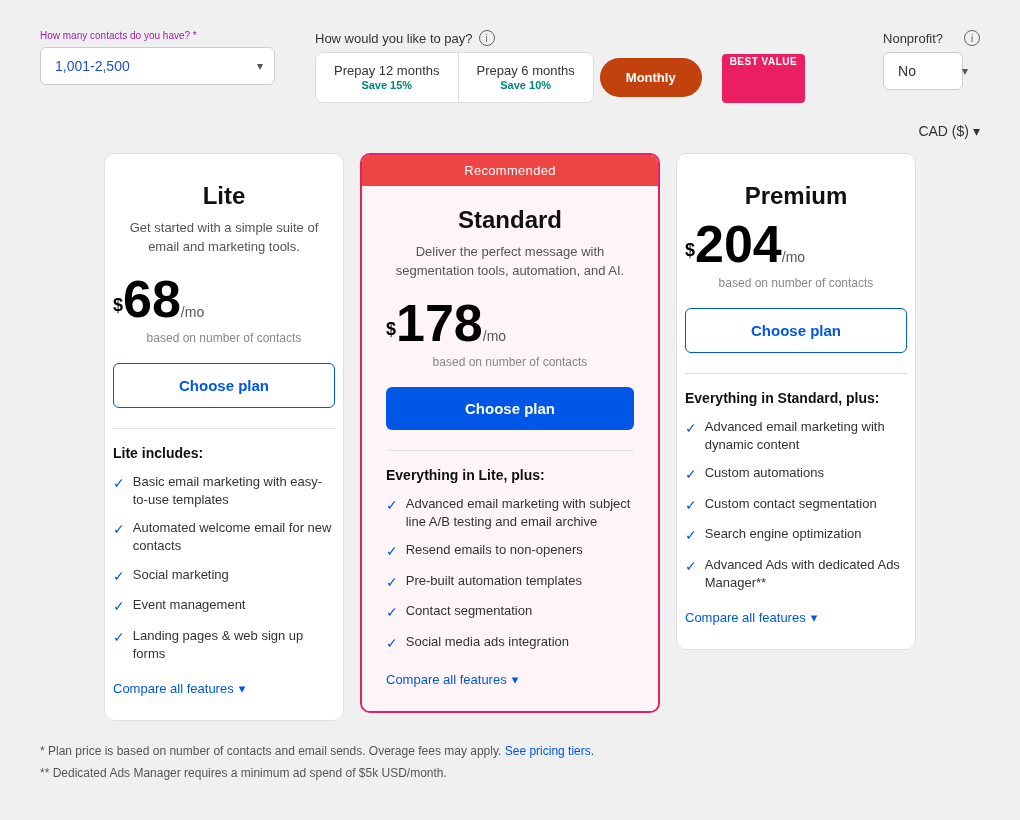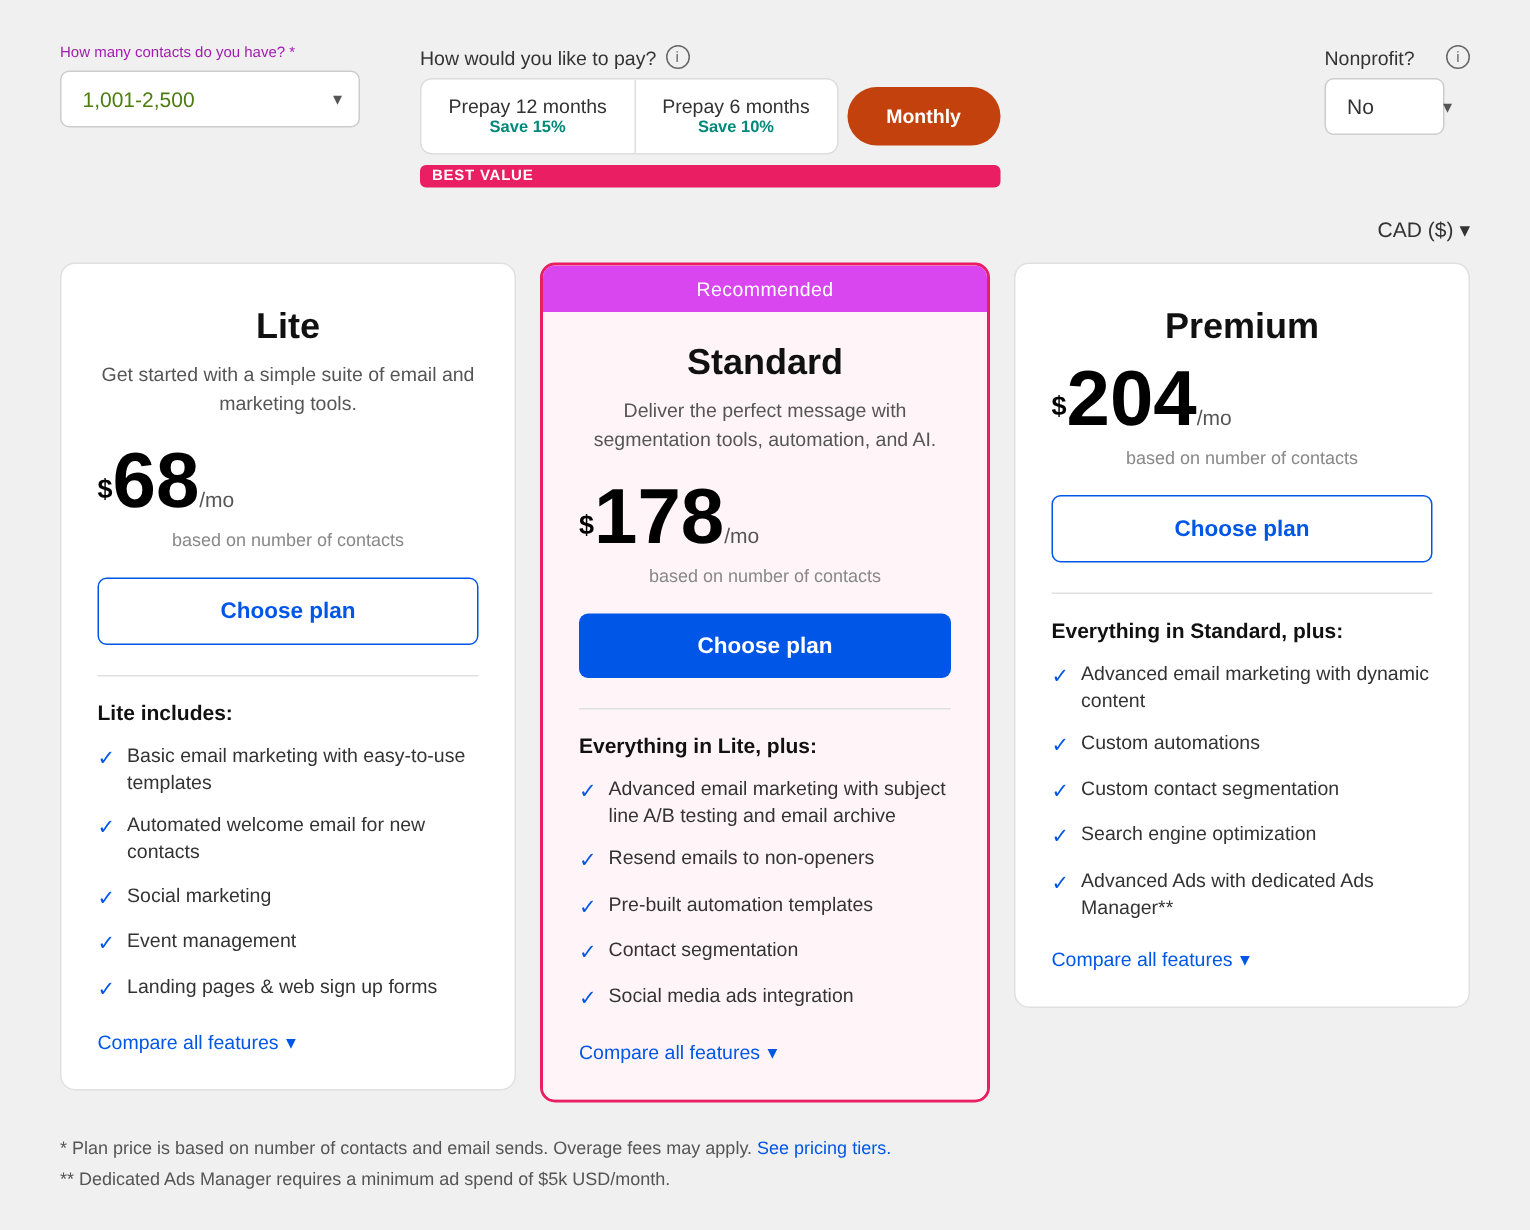--- a/index.html
+++ b/index.html
@@ -34,22 +34,22 @@
     .contact-select-wrap {
       position: relative;
     }
     .contact-select {
       appearance: none;
       background: #fff;
       border: 1px solid #ccc;
       border-radius: 6px;
       padding: 10px 36px 10px 14px;
       font-size: 14px;
-      color: #4d7c0f;
-      width: 200px;
+      color: #1d4ed8;
+      width: 235px;
       cursor: pointer;
     }
     .select-chevron {
       position: absolute;
       right: 12px;
       top: 50%;
       transform: translateY(-50%);
       pointer-events: none;
       color: #555;
       font-size: 12px;
@@ -136,34 +136,34 @@
       display: flex;
       gap: 16px;
       align-items: flex-start;
       justify-content: center;
       margin-bottom: 20px;
     }
     .plan-card {
       background: #fff;
       border: 1px solid #e0e0e0;
       border-radius: 10px;
-      width: 304px;
-      padding: 28px 24px 24px;
+      width: 240px;
+      padding: 28px 8px 24px;
       display: flex;
       flex-direction: column;
     }
     .plan-card.recommended {
       border: 2px solid #e91e63;
       width: 300px;
       padding: 0;
       overflow: hidden;
       border-radius: 10px;
     }
     .recommended-banner {
-      background: #d946ef;
+      background: #ef4444;
       color: #fff;
       text-align: center;
       padding: 8px;
       font-size: 13px;
       font-weight: 500;
       letter-spacing: 0.3px;
     }
     .plan-card-inner {
       padding: 20px 24px 24px;
       background: #fff5f8;
@@ -336,21 +336,21 @@
         </select>
         <span class="select-chevron">▾</span>
       </div>
     </div>
 
     <div class="control-group">
       <div class="pay-label-row">
         <span>How would you like to pay?</span>
         <span class="info-icon">i</span>
       </div>
-      <div style="display:flex; flex-direction:column; gap:5px;">
+      <div style="display:flex; flex-direction:row; gap:20px;">
         <div class="pay-row">
           <div class="pay-btn-group">
             <button class="pay-btn-inner">
               <div>Prepay 12 months</div>
               <div class="save-text">Save 15%</div>
             </button>
             <button class="pay-btn-inner">
               <div>Prepay 6 months</div>
               <div class="save-text">Save 10%</div>
             </button>

